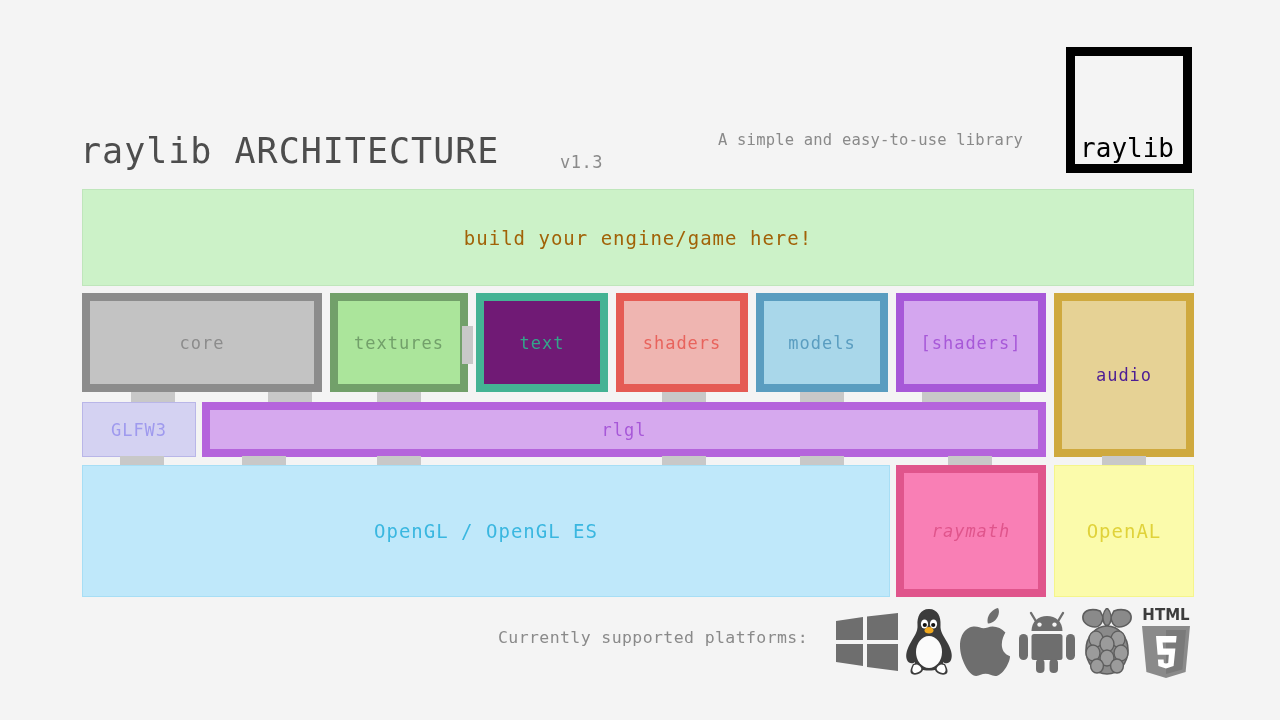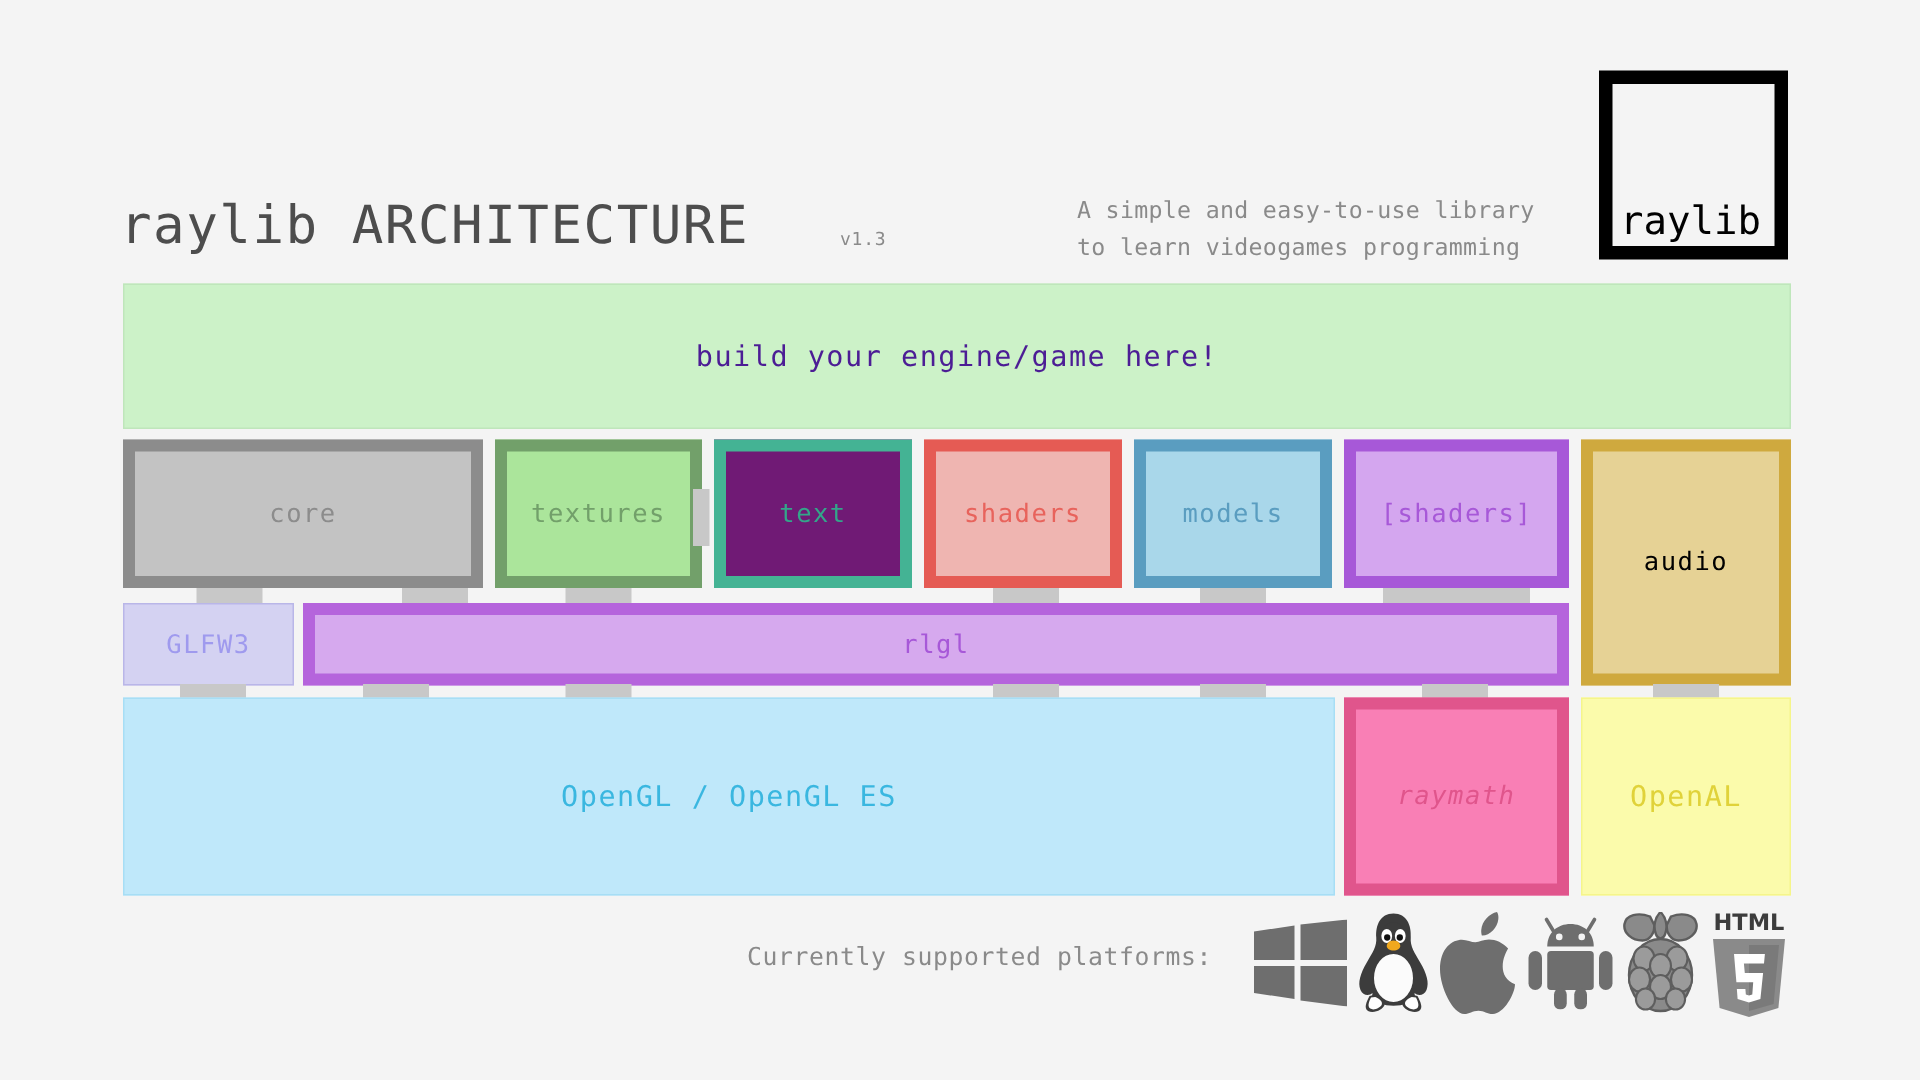--- a/index.html
+++ b/index.html
@@ -22,21 +22,21 @@
   
   #header-title {
     left: 80px; top: 131px;
     font-size: 35px;
     letter-spacing: 1px;
     color: #4d4d4d;
     white-space: nowrap;
   }
   #version-label {
     left: 560px; top: 152px;
-    font-size: 12px;
+    font-size: 17px;
     color: #8a8a8a;
     letter-spacing: 0.5px;
   }
   #tagline {
     left: 718px; top: 128px;
     width: 340px;
     font-size: 15.5px;
     line-height: 25px;
     color: #8a8a8a;
     text-align: left;
@@ -74,39 +74,39 @@
     white-space: nowrap;
   }
 
   
   #banner {
     left: 82px; top: 189px;
     width: 1112px; height: 97px;
     background: #ccf2c8;
     border: 1px solid #bfe6bb;
   }
-  #banner .lbl { color: #4c1d95; font-size: 19px; }
+  #banner .lbl { color: #a16207; font-size: 19px; }
 
   
   .module { top: 293px; height: 99px; border-style: solid; }
   #mod-core     { left: 82px;  width: 240px; background: #c3c3c3; border: 8px solid #8c8c8c; }
   #mod-textures { left: 330px; width: 138px; background: #abe59b; border: 8px solid #72a06a; }
   #mod-text     { left: 476px; width: 132px; background: #701a75; border: 8px solid #44b394; }
   #mod-shapes   { left: 616px; width: 132px; background: #efb5b1; border: 8px solid #e55b54; }
   #mod-models   { left: 756px; width: 132px; background: #a9d7ea; border: 8px solid #5a9dc0; }
   #mod-shaders  { left: 896px; width: 150px; background: #d4a6ef; border: 8px solid #a758d8; }
   #mod-audio    { left: 1054px; top: 293px; width: 140px; height: 164px; background: #e6d295; border: 8px solid #cfa93e; }
 
   #mod-core .lbl     { color: #8c8c8c; }
   #mod-textures .lbl { color: #72a06a; }
   #mod-text .lbl     { color: #34a58a; }
   #mod-shapes .lbl   { color: #e8635c; }
   #mod-models .lbl   { color: #5a9dc0; }
   #mod-shaders .lbl  { color: #a758d8; }
-  #mod-audio .lbl    { color: #000000; }
+  #mod-audio .lbl    { color: #4c1d95; }
 
   
   #mod-glfw3 { left: 82px;  top: 402px; width: 114px; height: 55px; background: #d4d2f2; border: 1px solid #b9b6e8; }
   #mod-glfw3 .lbl { color: #9f9aee; }
   #mod-rlgl  { left: 202px; top: 402px; width: 844px; height: 55px; background: #d6a9ee; border: 8px solid #b564dc; }
   #mod-rlgl .lbl { color: #a758d8; }
 
   
   #mod-opengl  { left: 82px;  top: 465px; width: 808px; height: 132px; background: #bfe8fa; border: 1px solid #a7def5; }
   #mod-opengl .lbl { color: #3ab7e0; font-size: 19px; }
@@ -137,21 +137,20 @@
 </style>
 </head>
 <body>
 
 <div class="abs" id="header-title"><span>raylib</span><span> ARCHITECTURE</span></div>
 
 <div class="abs" id="version-label">v1.3</div>
 
 <div class="abs" id="tagline">
   <div>A simple and easy-to-use library</div>
-  <div>to learn videogames programming</div>
 </div>
 
 <div class="abs" id="logo-box">
   <span id="logo-text">raylib</span>
 </div>
 
 <div class="abs box" id="banner">
   <span class="lbl">build your engine/game here!</span>
 </div>
 

